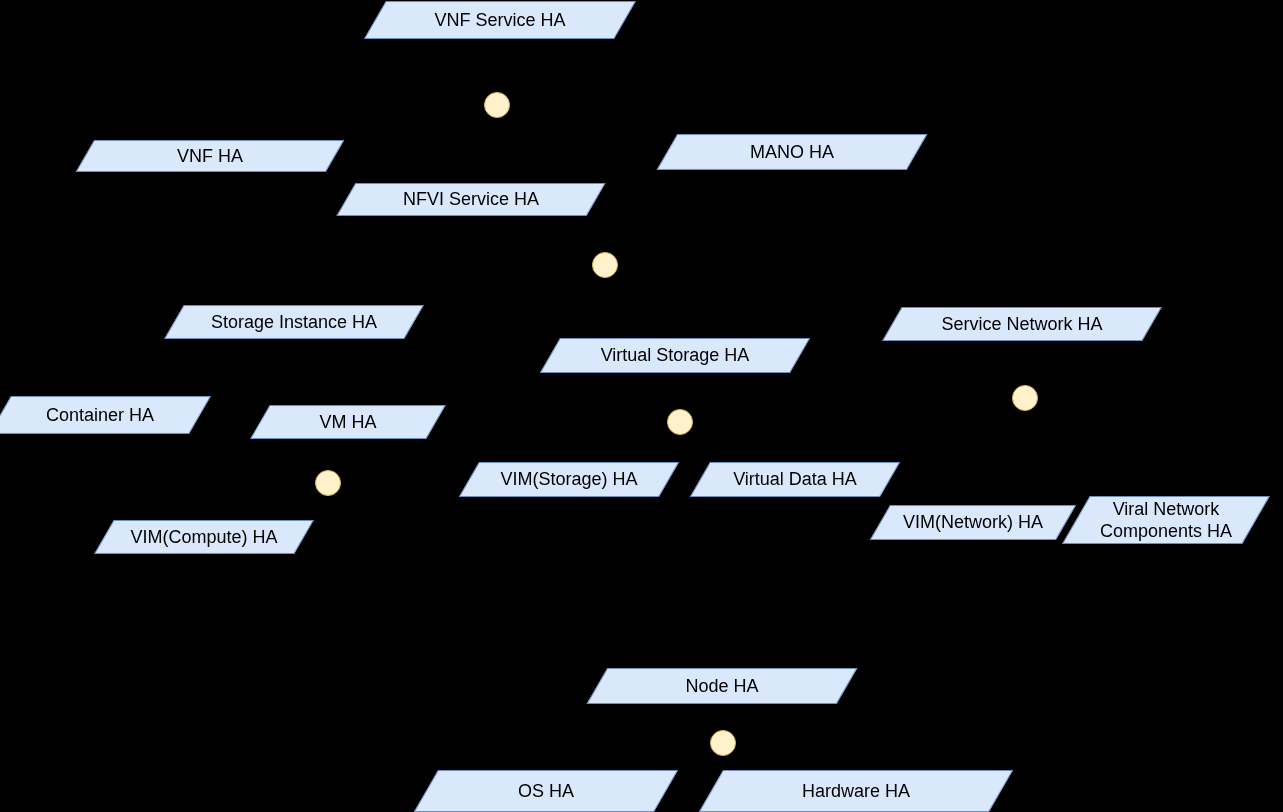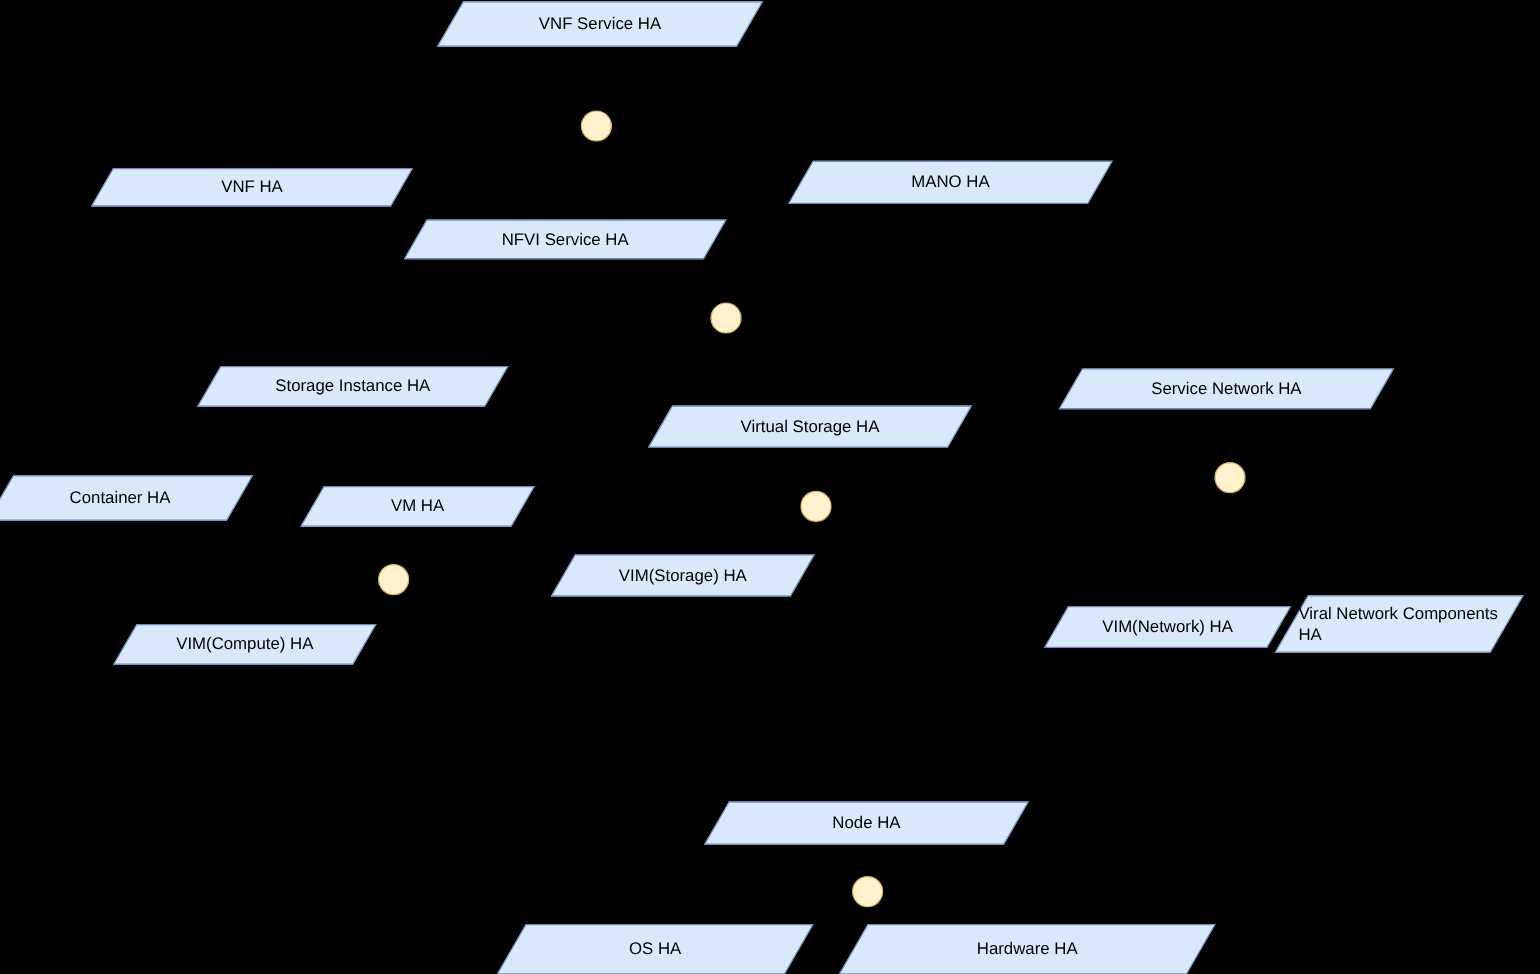--- a/index.html
+++ b/index.html
@@ -28,23 +28,23 @@
   }
   .node .shape {
     position: absolute;
     inset: 0;
     background: var(--node-fill);
     border: 1px solid var(--node-border);
     transform: skewX(-30deg);
   }
   .node .label {
     position: relative;
-    font-size: 14px;
+    font-size: 18px;
     color: var(--text);
-    text-align: left;
+    text-align: center;
     line-height: 1.25;
     padding: 0 6px;
     white-space: normal;
   }
   .junction {
     position: absolute;
     width: 26px;
     height: 26px;
     border-radius: 50%;
     background: var(--junction-fill);
@@ -99,20 +99,24 @@
   <div class="node" style="left:260px; top:405px; width:176px; height:34px;">
     <div class="shape"></div>
     <span class="label">VM HA</span>
   </div>
 
   <div class="node" style="left:469px; top:462px; width:200px; height:35px;">
     <div class="shape"></div>
     <span class="label">VIM(Storage) HA</span>
   </div>
 
+  <div class="node" style="left:700px; top:462px; width:190px; height:35px;">
+    <div class="shape"></div>
+    <span class="label">Virtual Data HA</span>
+  </div>
 
   <div class="node" style="left:104px; top:520px; width:200px; height:34px;">
     <div class="shape"></div>
     <span class="label">VIM(Compute) HA</span>
   </div>
 
 
   <div class="node" style="left:880px; top:505px; width:186px; height:35px;">
     <div class="shape"></div>
     <span class="label">VIM(Network) HA</span>

